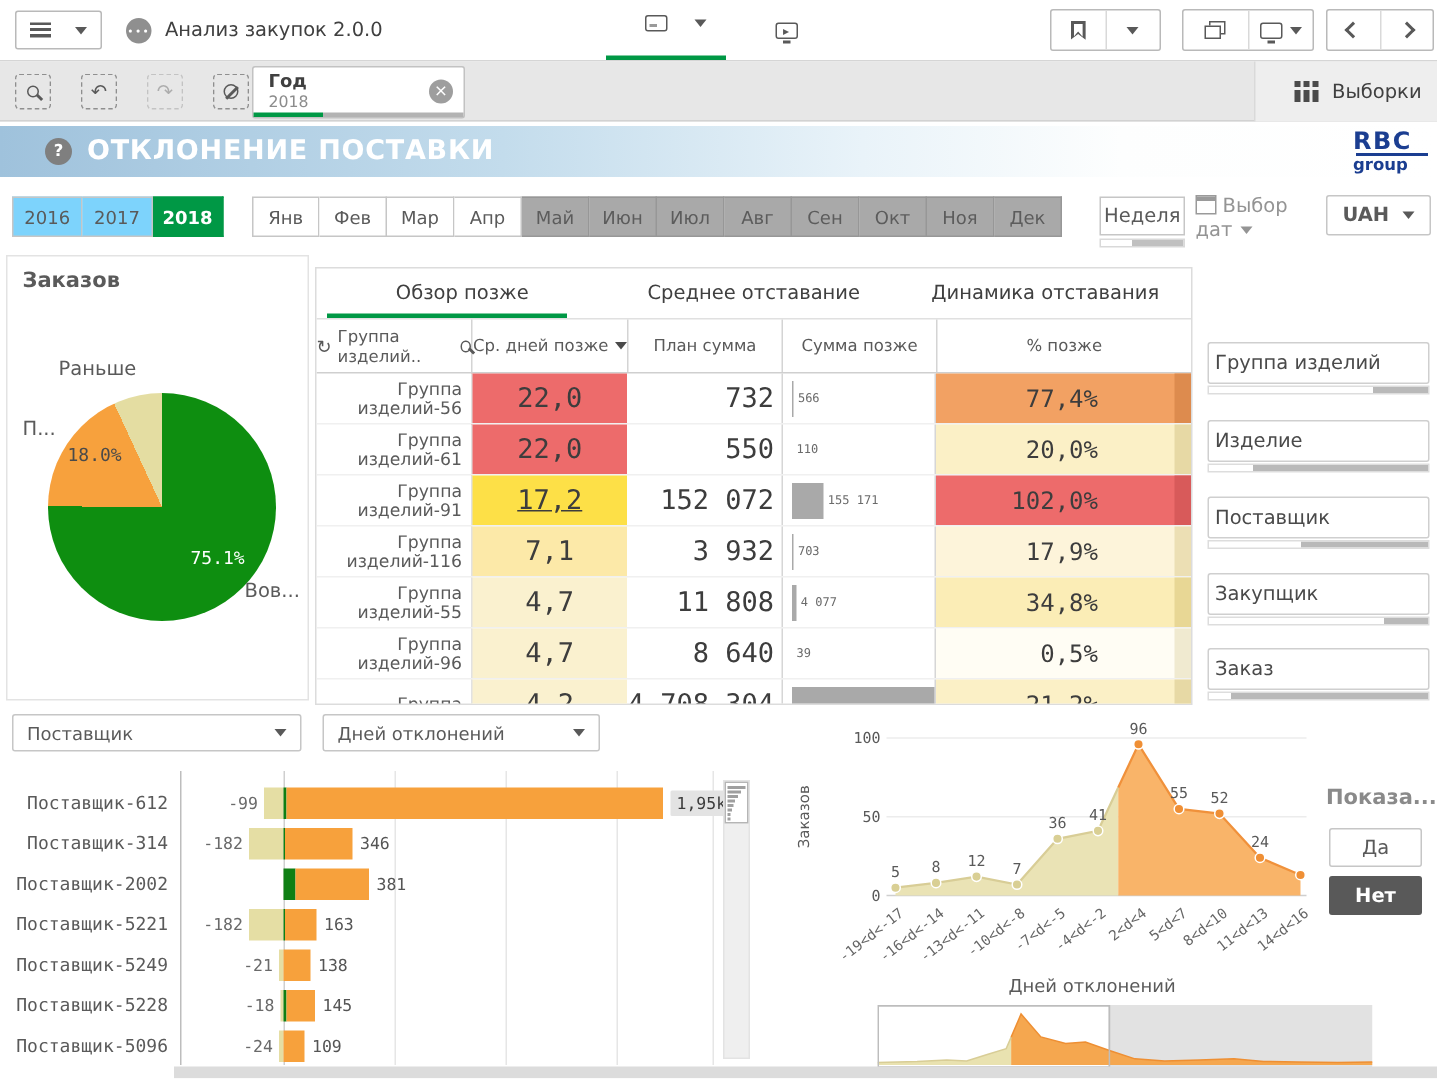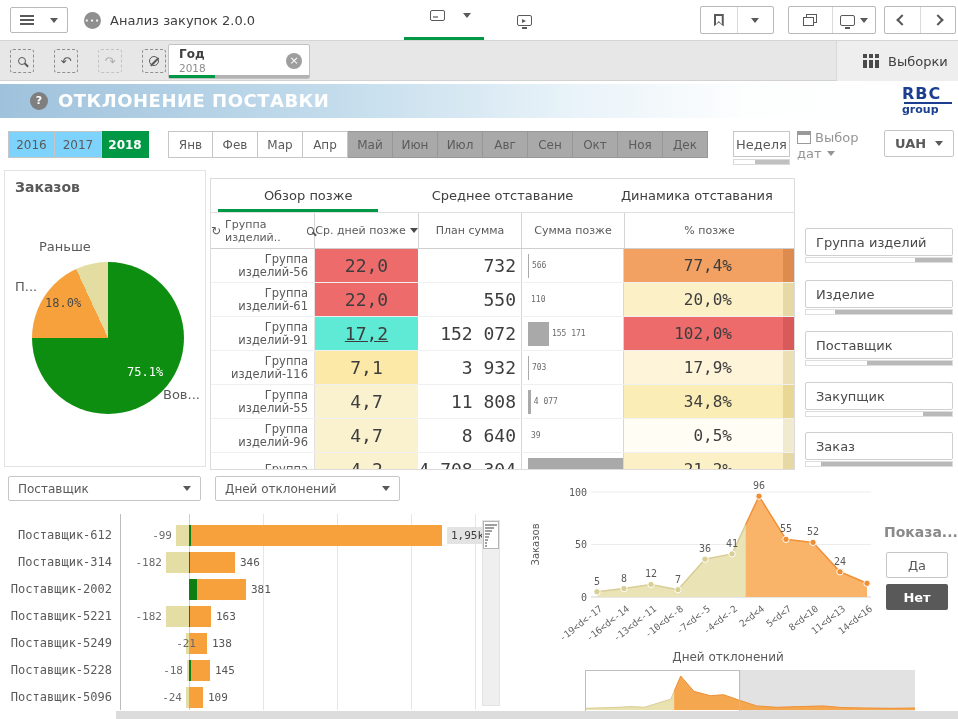--- a/index.html
+++ b/index.html
@@ -100,21 +100,21 @@
   .tc1 { width:103px; flex-direction:column; align-items:flex-end; justify-content:center; padding-right:6px; font-size:11.5px; color:#5a5a5a; line-height:13px; }
   .tc2 { width:104px; align-items:center; justify-content:center; font-family:"DejaVu Sans Mono",monospace; font-size:18px; color:#3d3d3d; border-left:1px solid #e2e2e2; }
   .tc3 { width:103px; align-items:center; justify-content:flex-end; font-family:"DejaVu Sans Mono",monospace; font-size:18px; color:#3d3d3d; padding-right:5px; }
   .tc4 { width:103px; border-left:1px solid #d6d6d6; border-right:1px solid #d6d6d6; align-items:center; gap:3px; padding-left:6px; }
   .late-bar { height:24px; background:#a9a9a9; }
   .late-val { font-family:"DejaVu Sans Mono",monospace; font-size:8px; color:#6a6a6a; }
   .tc5 { flex:1; position:relative; align-items:center; justify-content:flex-end; padding-right:62px; font-family:"DejaVu Sans Mono",monospace; font-size:16px; color:#3d3d3d;padding-left:22px; }
   .pct-edge { position:absolute; right:0; top:0; bottom:0; width:11px; }
 
   
-  .fbox { position:absolute; left:805px; width:148px; height:28px; background:#fff; border:1px solid #cfcfcf; border-radius:2px; display:flex; align-items:center; padding-left:10px; font-size:13px; color:#4a4a4a; cursor:pointer; }
+  .fbox { position:absolute; left:805px; width:148px; height:28px; background:#fff; border:1px solid #cfcfcf; border-radius:2px; display:flex; align-items:center; padding-left:4px; font-size:13px; color:#4a4a4a; cursor:pointer; }
   .fscroll { position:absolute; left:805px; width:148px; height:6px; border:1px solid #ddd; }
 
   
   .bsel { position:absolute; height:25px; background:#fff; border:1px solid #c6c6c6; border-radius:2px; display:flex; align-items:center; justify-content:space-between; padding:0 9px; font-size:12px; color:#5a5a5a; cursor:pointer; }
   #dim-select { left:8px; top:476px; width:193px; }
   #measure-select { left:215px; top:476px; width:185px; }
   #bar-chart { position:absolute; left:8px; top:512px; width:472px; height:200px; }
   .bc-axis { position:absolute; left:112px; top:2px; bottom:2px; width:1px; background:#bdbdbd; }
   .bc-grid { position:absolute; top:2px; bottom:2px; width:1px; background:#e6e6e6; }
   .bc-grid.zero { background:#cfcfcf; }
@@ -322,21 +322,21 @@
           <div class="tc tc5" style="background: rgb(251, 240, 198);">
             <span>20,0%</span>
             <span class="pct-edge" style="background: rgb(231, 217, 165);"></span>
           </div>
         </div>
         <div class="trow">
           <div class="tc tc1">
             <span>Группа</span>
             <span>изделий-91</span>
           </div>
-          <div class="tc tc2" style="background: #5eead4; text-decoration: underline;">17,2</div>
+          <div class="tc tc2" style="background: #fde047; text-decoration: underline;">17,2</div>
           <div class="tc tc3">152 072</div>
           <div class="tc tc4">
             <span class="late-bar" style="width: 22%;"></span>
             <span class="late-val">155 171</span>
           </div>
           <div class="tc tc5" style="background: rgb(237, 107, 107);">
             <span>102,0%</span>
             <span class="pct-edge" style="background: rgb(216, 90, 90);"></span>
           </div>
         </div>
@@ -472,21 +472,21 @@
         <span class="bc-bar bc-neg" style="left: 158px; width: 23px;"></span>
         <span class="bc-bar bc-greenb" style="left: 181px; width: 1px;"></span>
         <span class="bc-bar bc-pos" style="left: 182px; width: 21px;"></span>
         <span class="bc-neglab" style="left: 118px;">-182</span>
         <span class="bc-poslab" style="left: 208px;">163</span>
       </div>
       <div class="bcrow" style="top: 118px;">
         <span class="bc-lab">Поставщик-5249</span>
         <span class="bc-bar bc-neg" style="left: 178px; width: 3px;"></span>
         <span class="bc-bar bc-pos" style="left: 181px; width: 18px;"></span>
-        <span class="bc-neglab" style="left: 152px;">-21</span>
+        <span class="bc-neglab" style="left: 138px;">-21</span>
         <span class="bc-poslab" style="left: 204px;">138</span>
       </div>
       <div class="bcrow" style="top: 145px;">
         <span class="bc-lab">Поставщик-5228</span>
         <span class="bc-bar bc-neg" style="left: 179px; width: 2px;"></span>
         <span class="bc-bar bc-greenb" style="left: 181px; width: 2px;"></span>
         <span class="bc-bar bc-pos" style="left: 183px; width: 19px;"></span>
         <span class="bc-neglab" style="left: 139px;">-18</span>
         <span class="bc-poslab" style="left: 207px;">145</span>
       </div>

